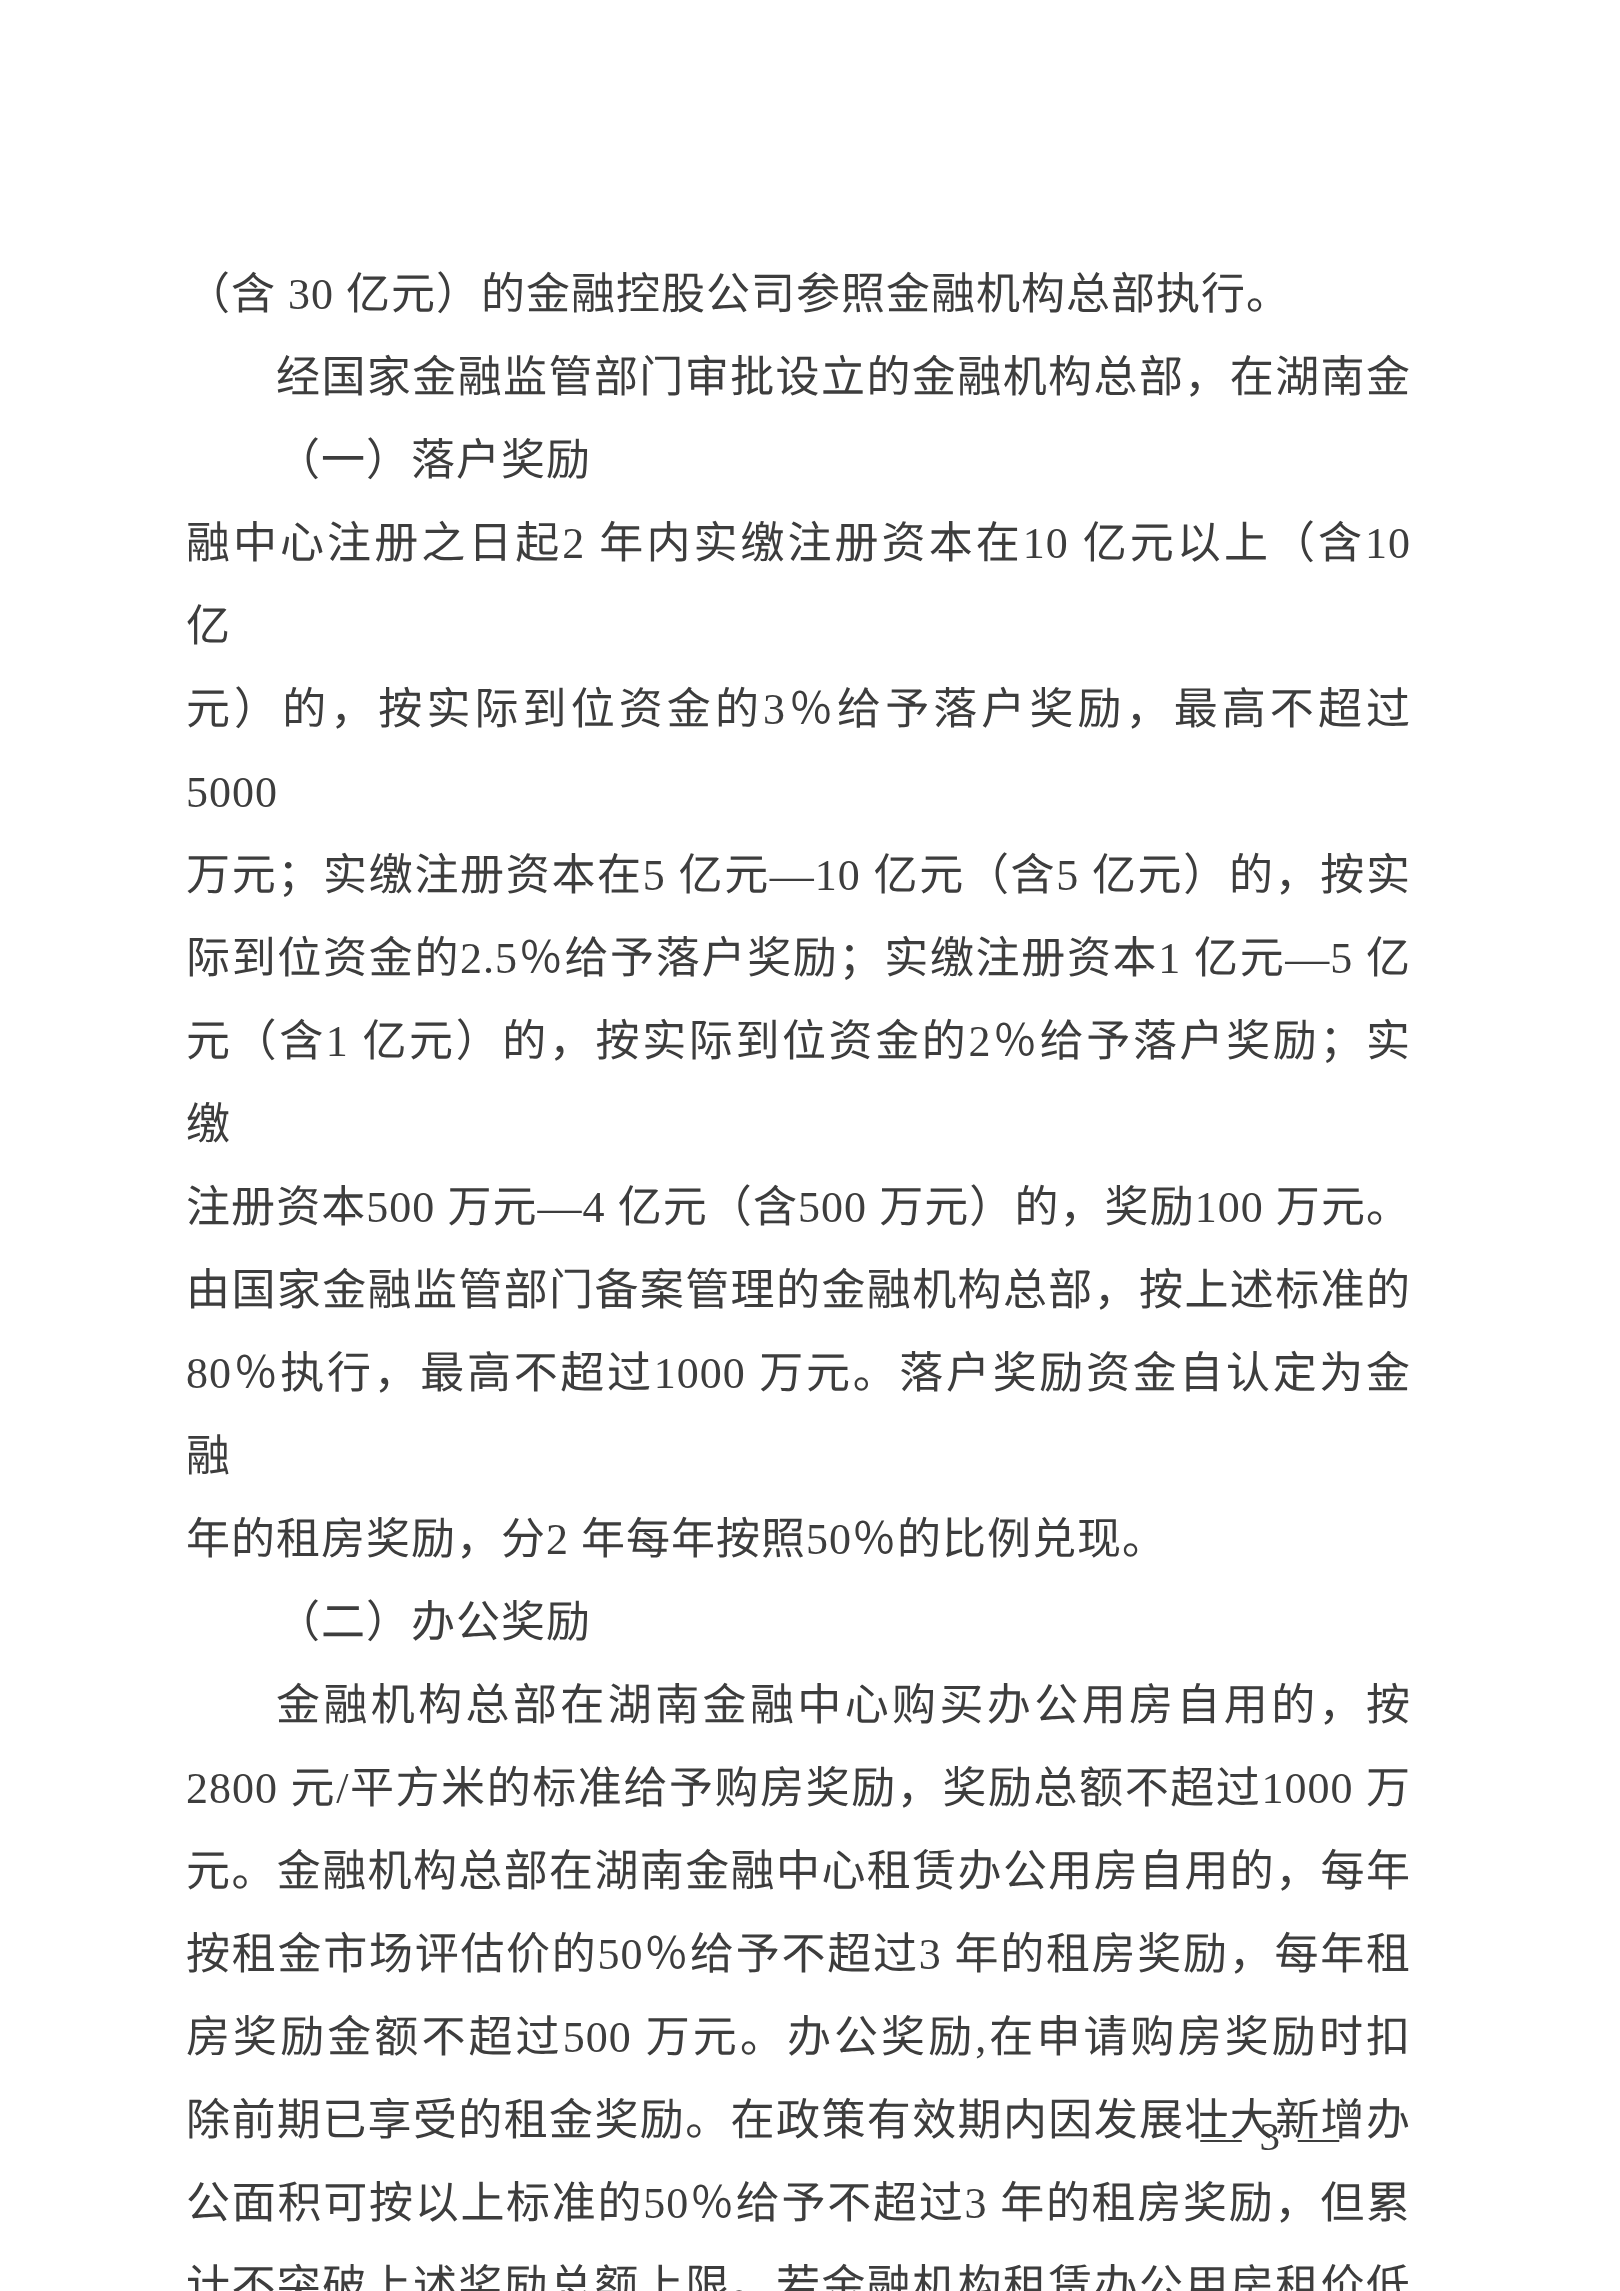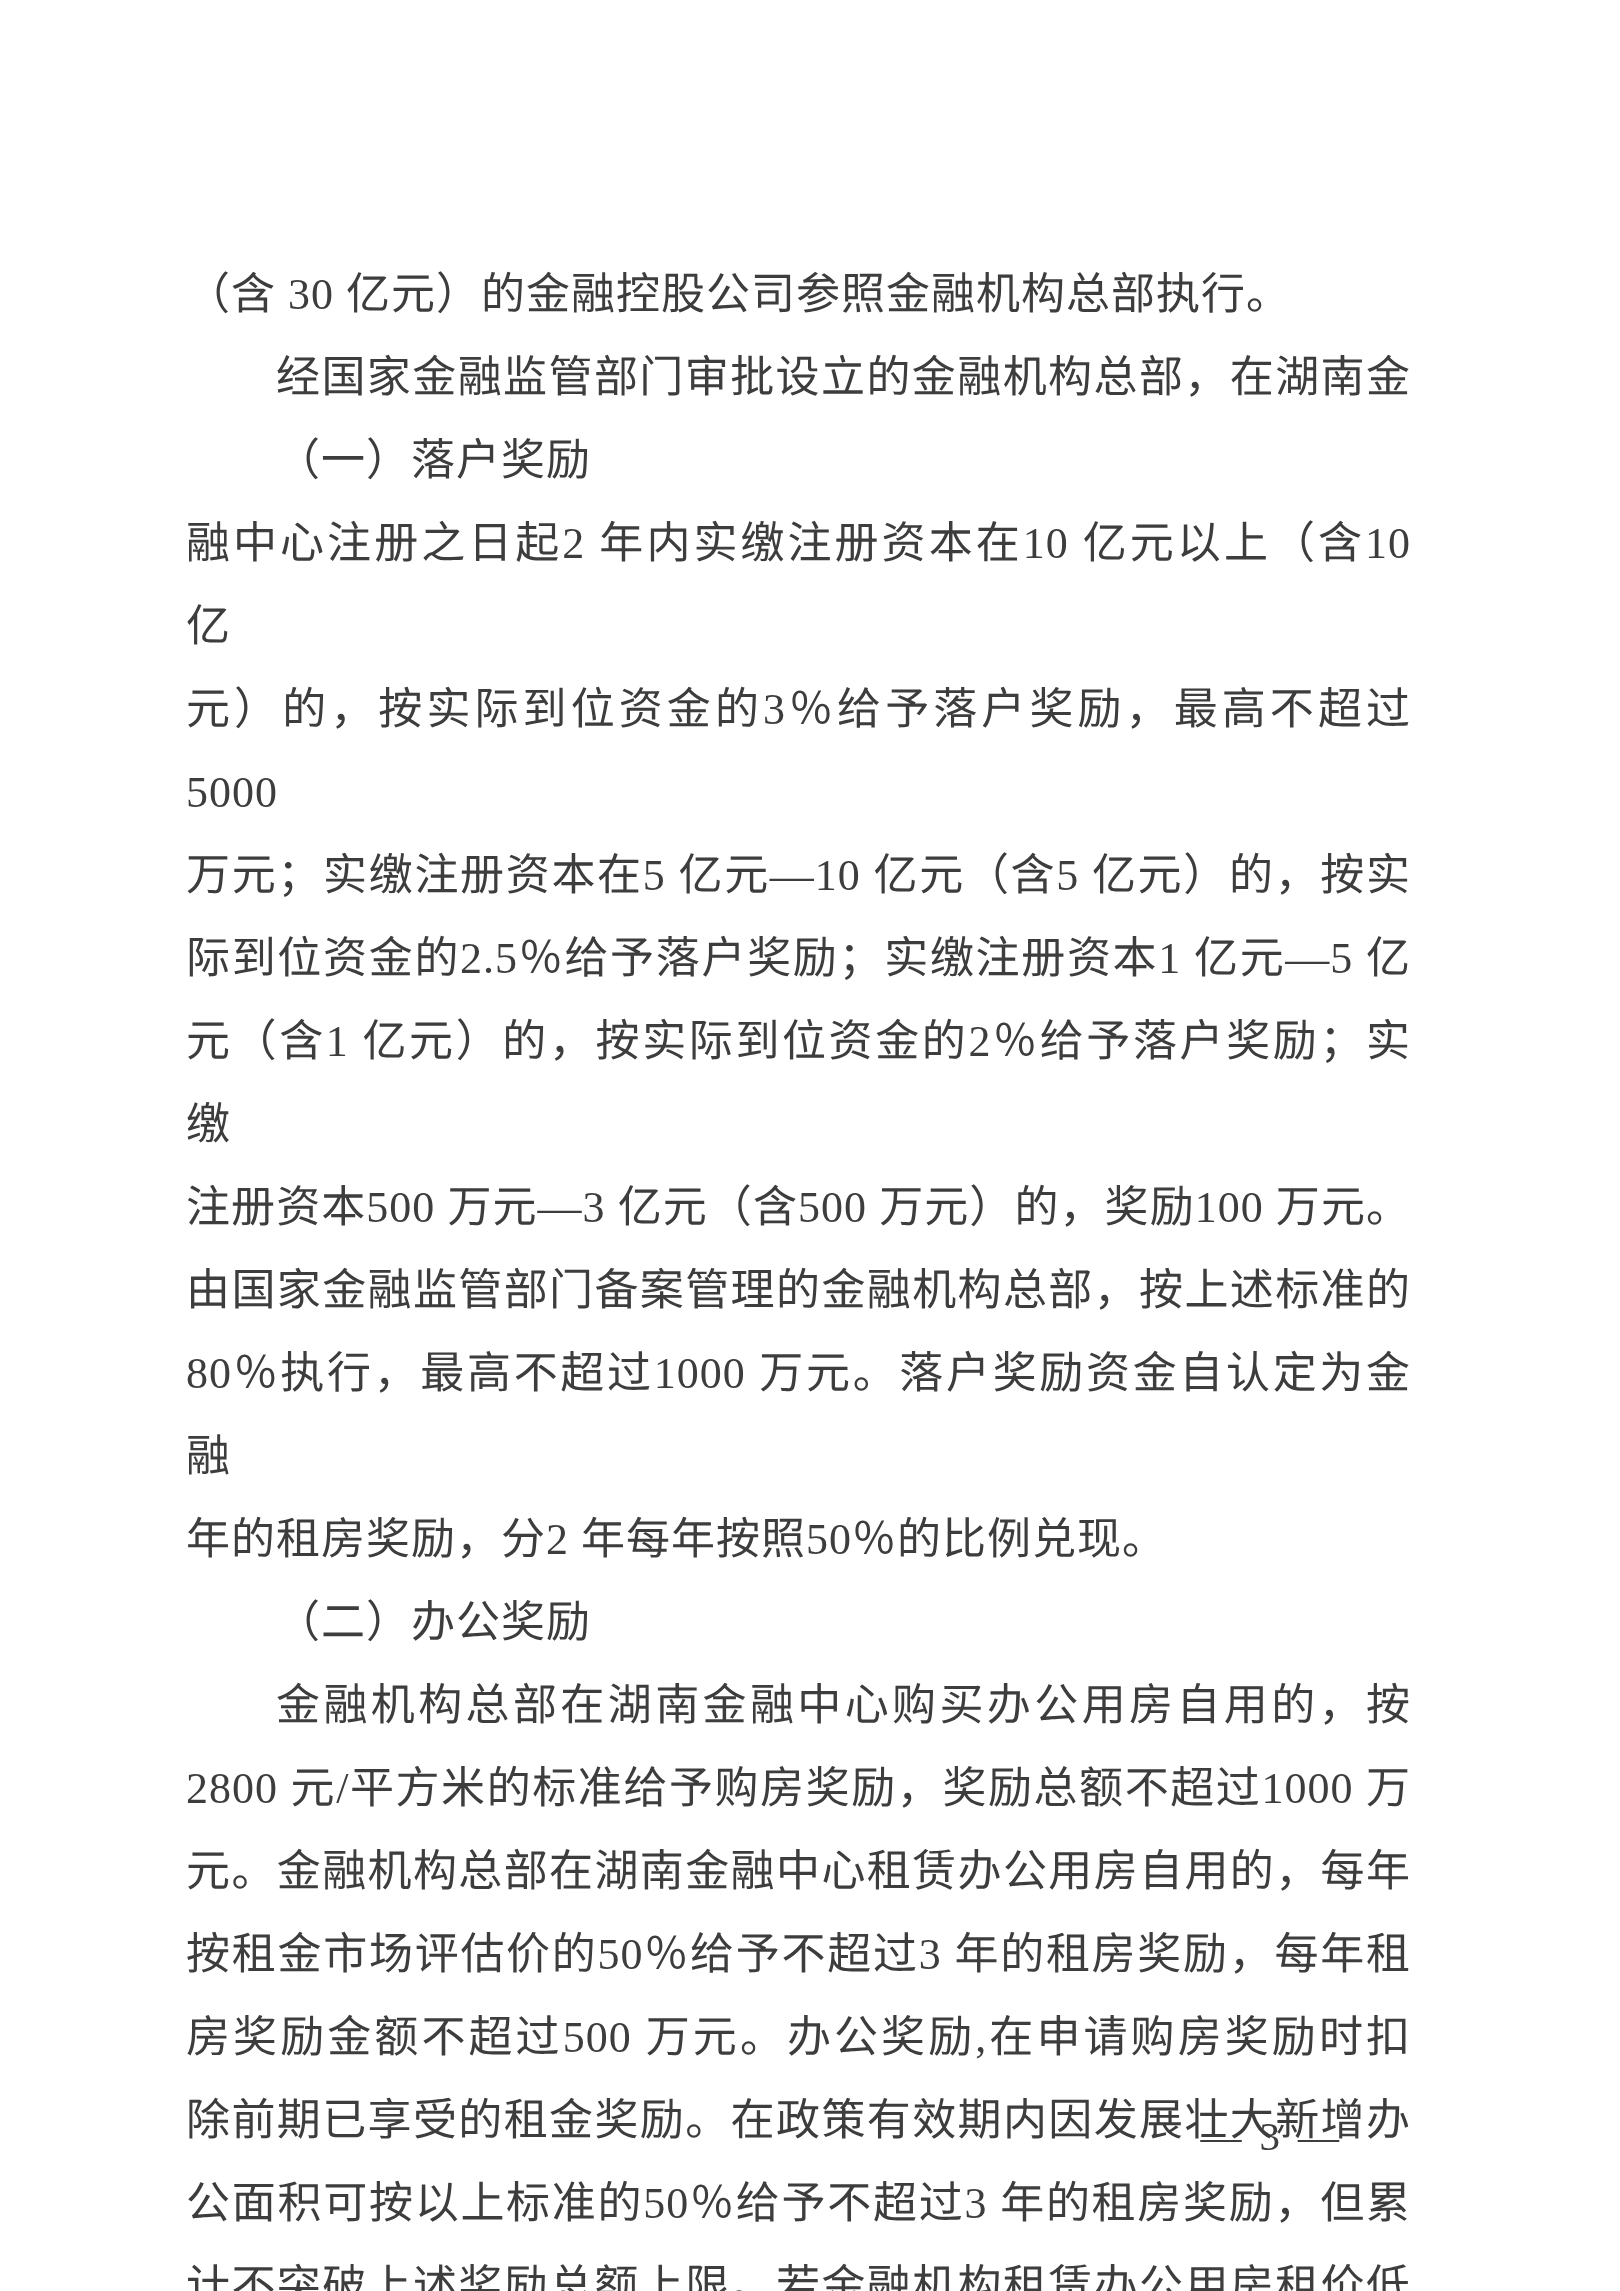--- a/index.html
+++ b/index.html
@@ -59,21 +59,21 @@
 <div class="page">
   <div class="text-block">
     <div class="line">（含 30 亿元）的金融控股公司参照金融机构总部执行。</div>
     <div class="line j indent">经国家金融监管部门审批设立的金融机构总部，在湖南金</div>
     <div class="line heading indent">（一）落户奖励</div>
     <div class="line j">融中心注册之日起2 年内实缴注册资本在10 亿元以上（含10 亿</div>
     <div class="line j">元）的，按实际到位资金的3％给予落户奖励，最高不超过5000</div>
     <div class="line j">万元；实缴注册资本在5 亿元—10 亿元（含5 亿元）的，按实</div>
     <div class="line j">际到位资金的2.5％给予落户奖励；实缴注册资本1 亿元—5 亿</div>
     <div class="line j">元（含1 亿元）的，按实际到位资金的2％给予落户奖励；实缴</div>
-    <div class="line j">注册资本500 万元—3 亿元（含500 万元）的，奖励100 万元。</div>
+    <div class="line j">注册资本500 万元—4 亿元（含500 万元）的，奖励100 万元。</div>
     <div class="line j">由国家金融监管部门备案管理的金融机构总部，按上述标准的</div>
     <div class="line j">80％执行，最高不超过1000 万元。落户奖励资金自认定为金融</div>
     <div class="line">年的租房奖励，分2 年每年按照50％的比例兑现。</div>
     <div class="line heading indent">（二）办公奖励</div>
     <div class="line j indent">金融机构总部在湖南金融中心购买办公用房自用的，按</div>
     <div class="line j">2800 元/平方米的标准给予购房奖励，奖励总额不超过1000 万</div>
     <div class="line j">元。金融机构总部在湖南金融中心租赁办公用房自用的，每年</div>
     <div class="line j">按租金市场评估价的50％给予不超过3 年的租房奖励，每年租</div>
     <div class="line j">房奖励金额不超过500 万元。办公奖励,在申请购房奖励时扣</div>
     <div class="line j">除前期已享受的租金奖励。在政策有效期内因发展壮大新增办</div>

